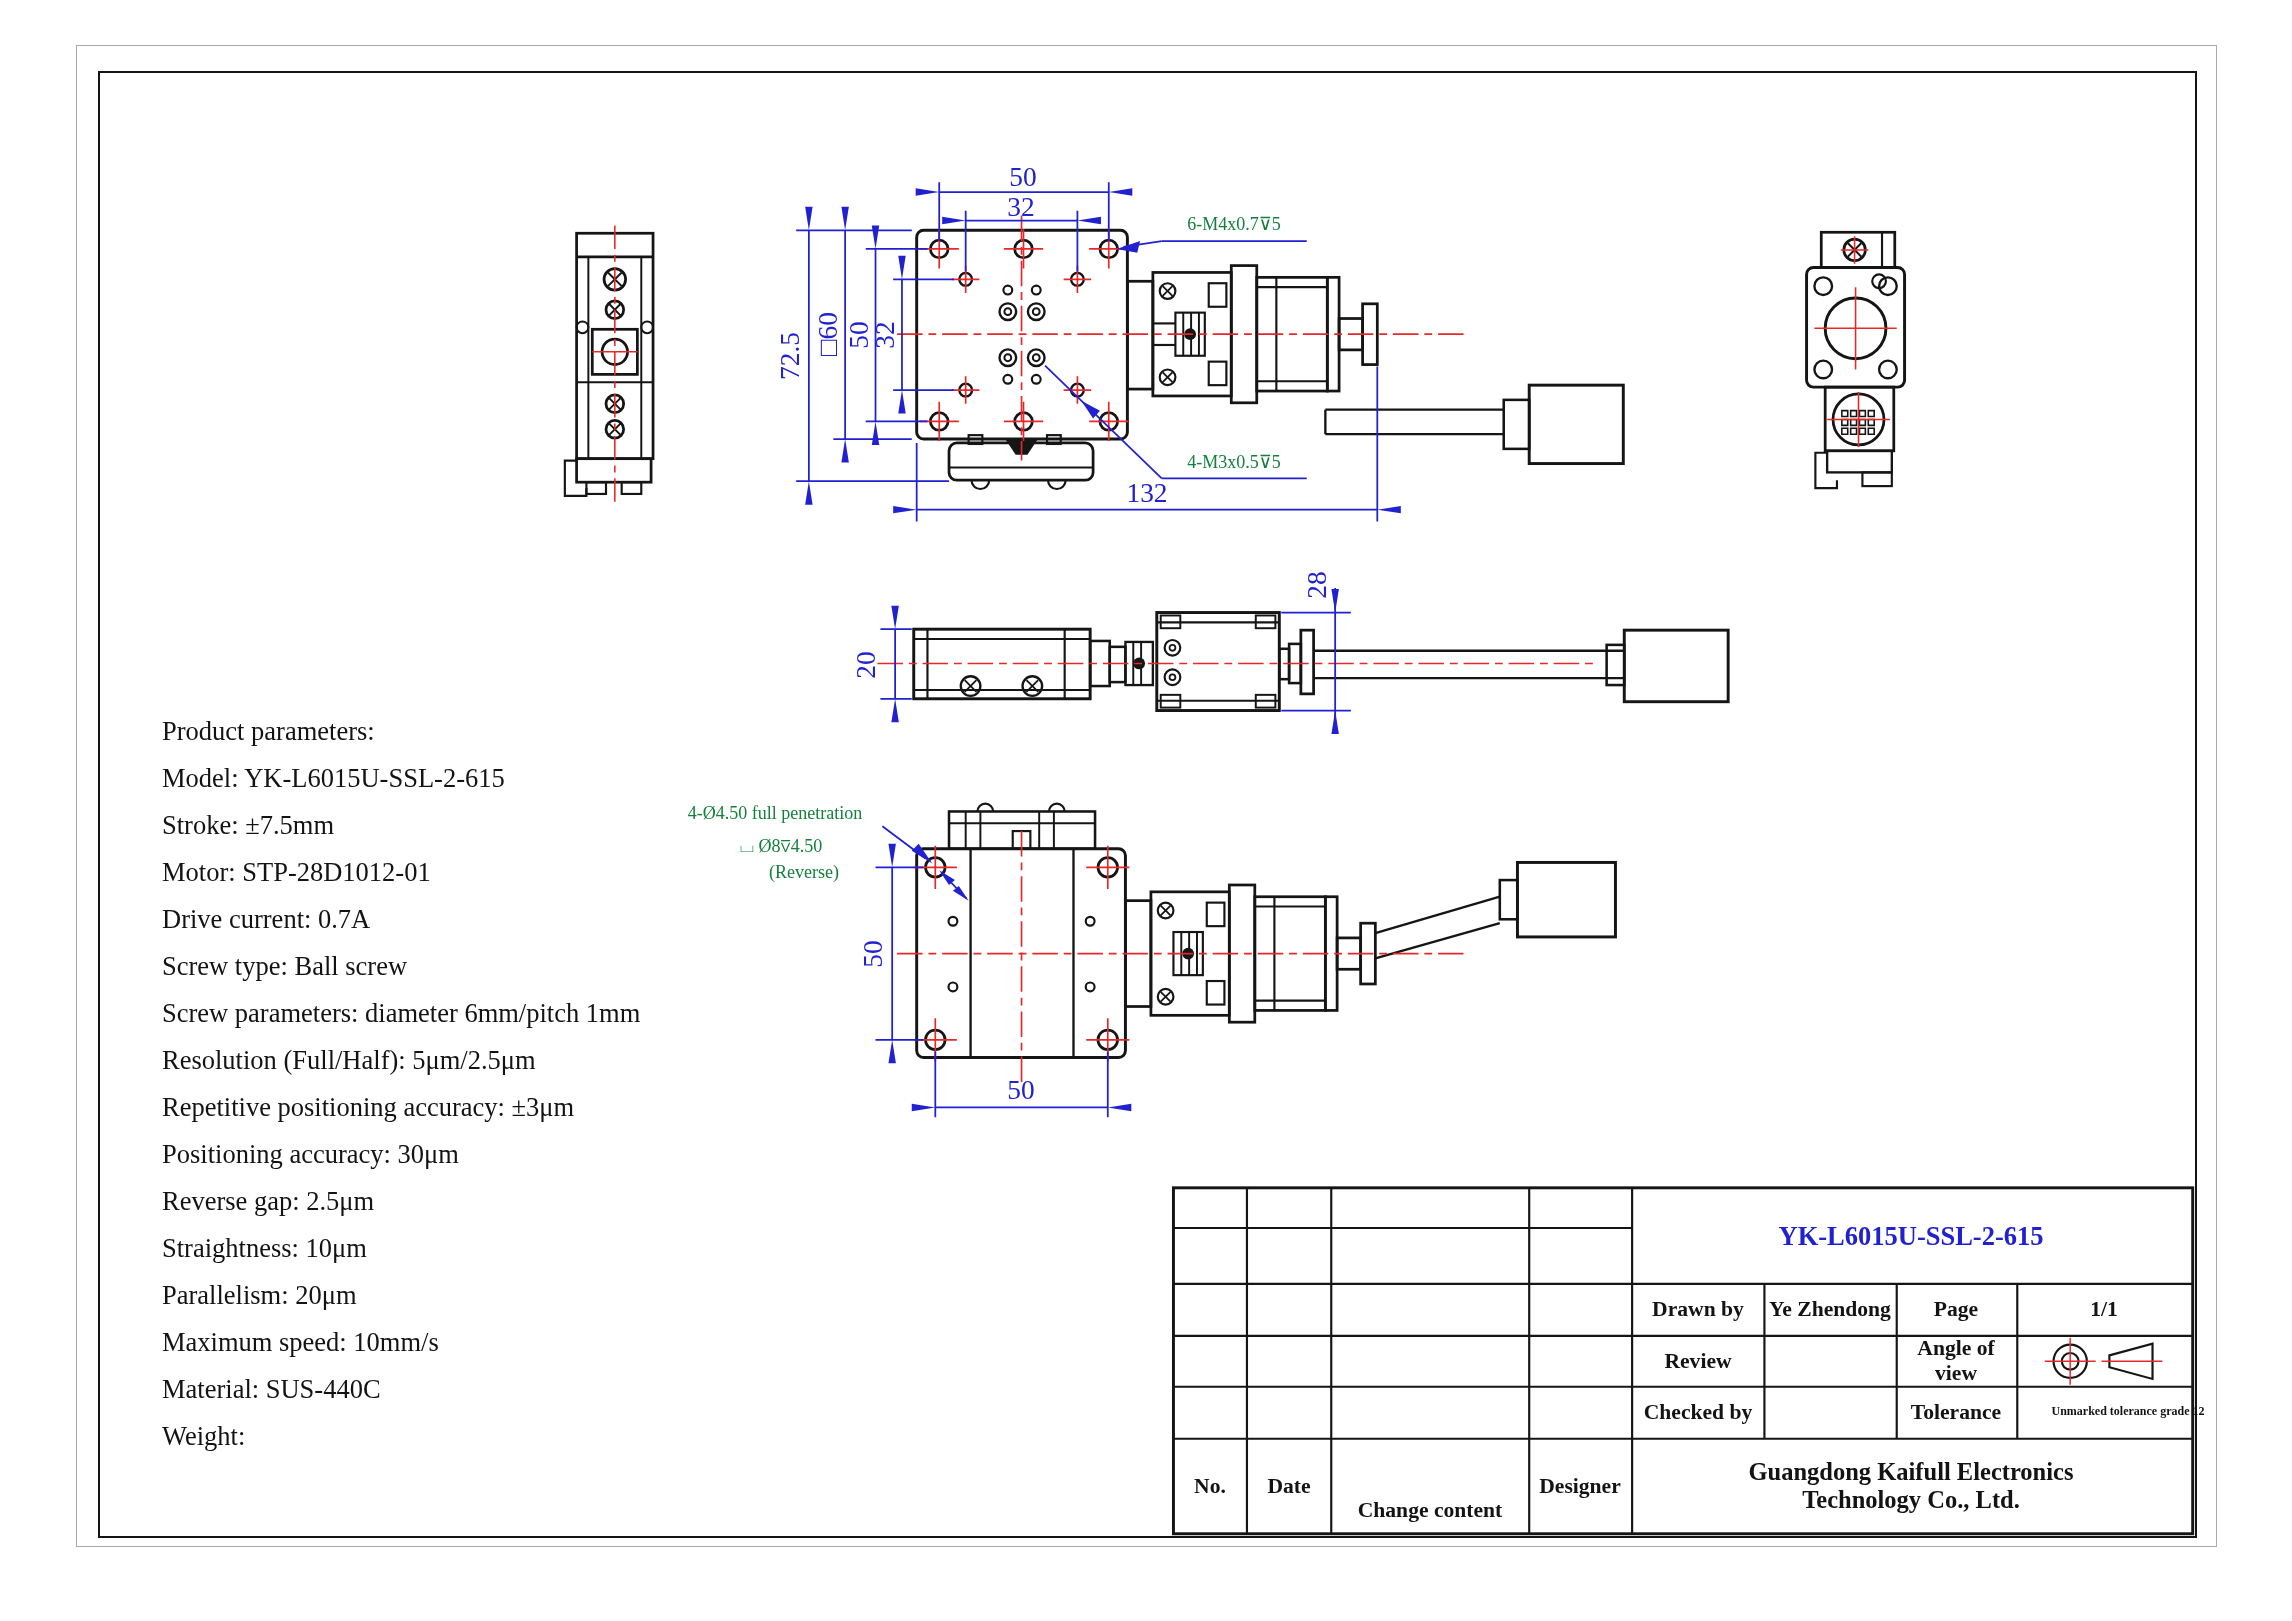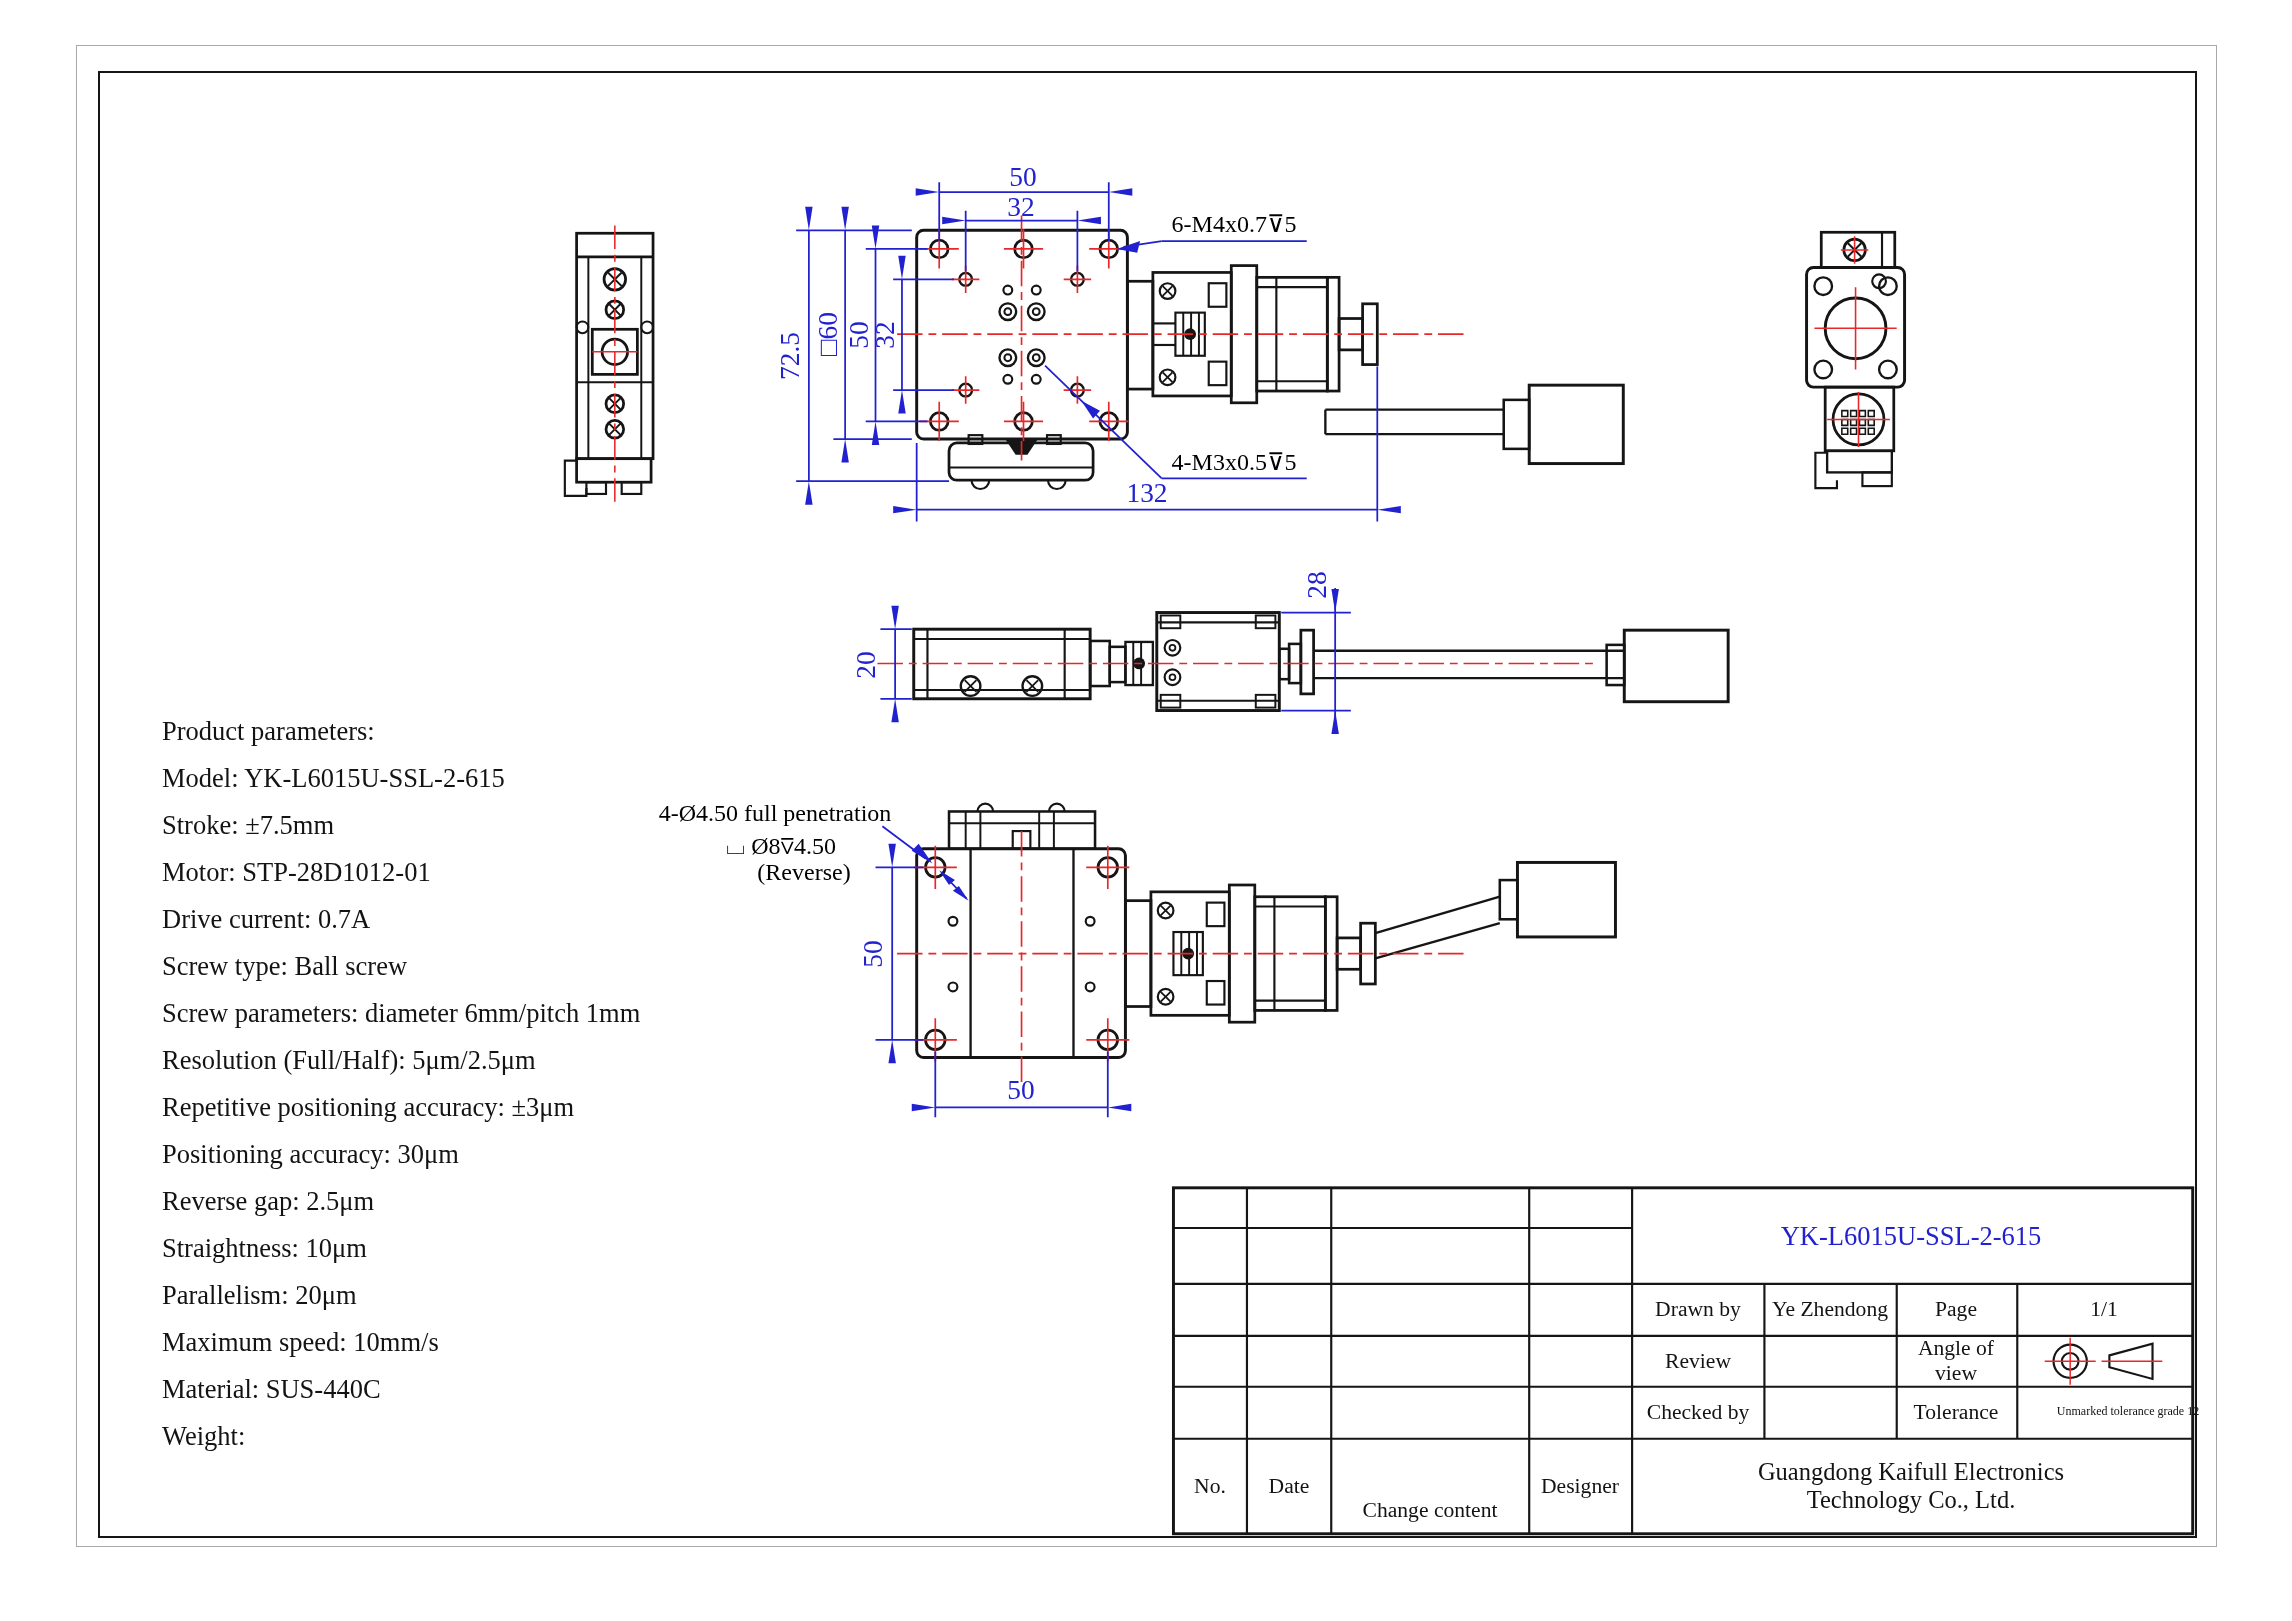--- a/index.html
+++ b/index.html
@@ -7,24 +7,24 @@
     width:2293px; height:1621px; position:relative; background:#ffffff;
     font-family:"Liberation Serif", serif; overflow:hidden;
   }
   .abs { position:absolute; }
   .outer-border { left:76px; top:45px; width:2139px; height:1500px; border:1px solid #a9a9a9; }
   .frame { left:98px; top:71px; width:2095px; height:1463px; border:2.9px solid #151515; }
   svg.lineart { left:0; top:0; width:2293px; height:1621px; }
   .txt { position:absolute; white-space:nowrap; transform:translate(-50%,-50%); }
   .dimtxt { color:#2121cf; font-size:27.4px; }
   .dimtxt.v { transform:translate(-50%,-50%) rotate(-90deg); }
-  .callout { color:#000000; font-size:24px; }
+  .callout { color:#15803d; font-size:18px; }
   .params { left:162px; top:708px; width:588px; }
   .param-line { font-size:26.5px; color:#131313; height:47px; line-height:47px; white-space:nowrap; }
-  .tbt { position:absolute; color:#131313; font-size:21.6px; text-align:center; transform:translate(-50%,-50%); }
+  .tbt { position:absolute; color:#131313; font-size:21.6px; text-align:center; transform:translate(-50%,-50%);font-weight:bold; }
   .tbt.wrap { white-space:normal; line-height:1.15; }
   .tbt.small { font-size:12px;padding-left:48px; }
   .tbt.big { font-size:24.5px; }
   .tbt.blue { color:#2121cf; font-size:26.5px; }
 </style>
 </head>
 <body>
 
 <div class="abs outer-border"></div>
 <div class="abs frame"></div>

